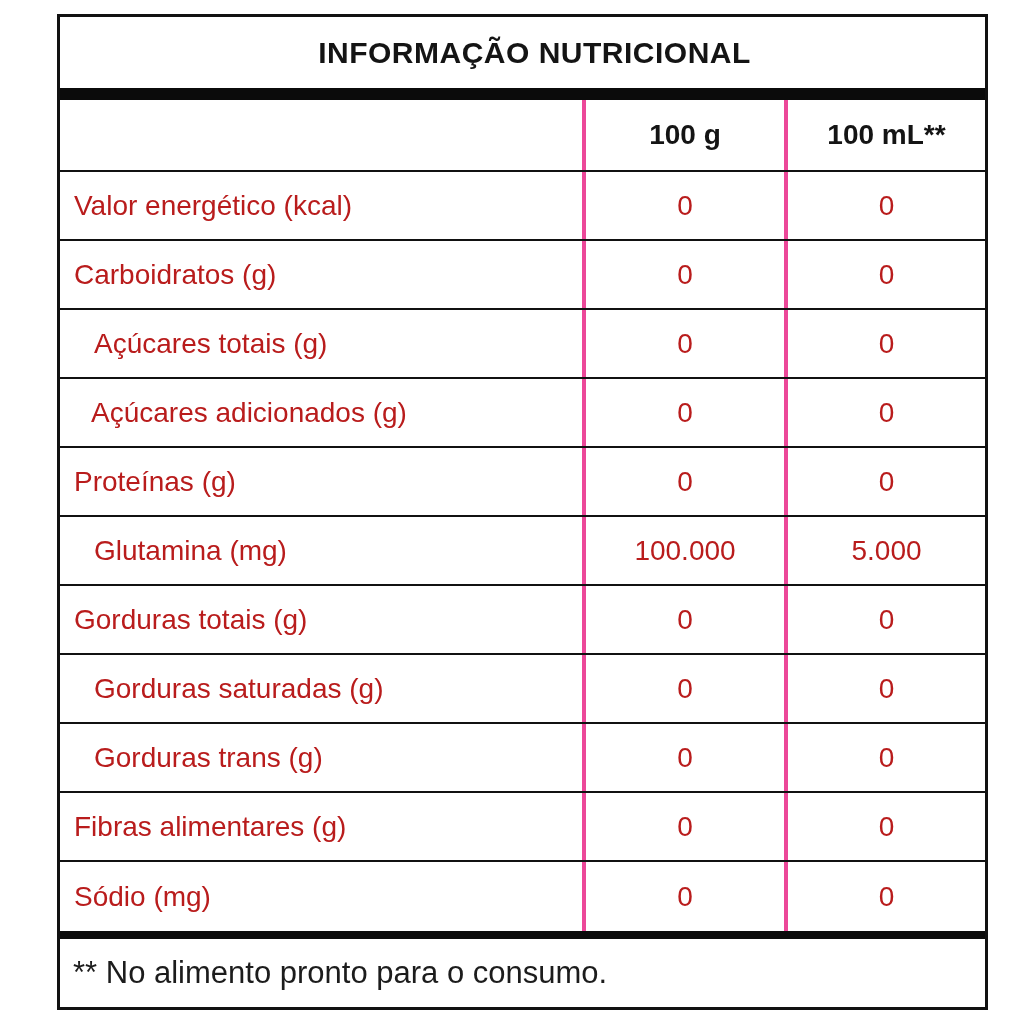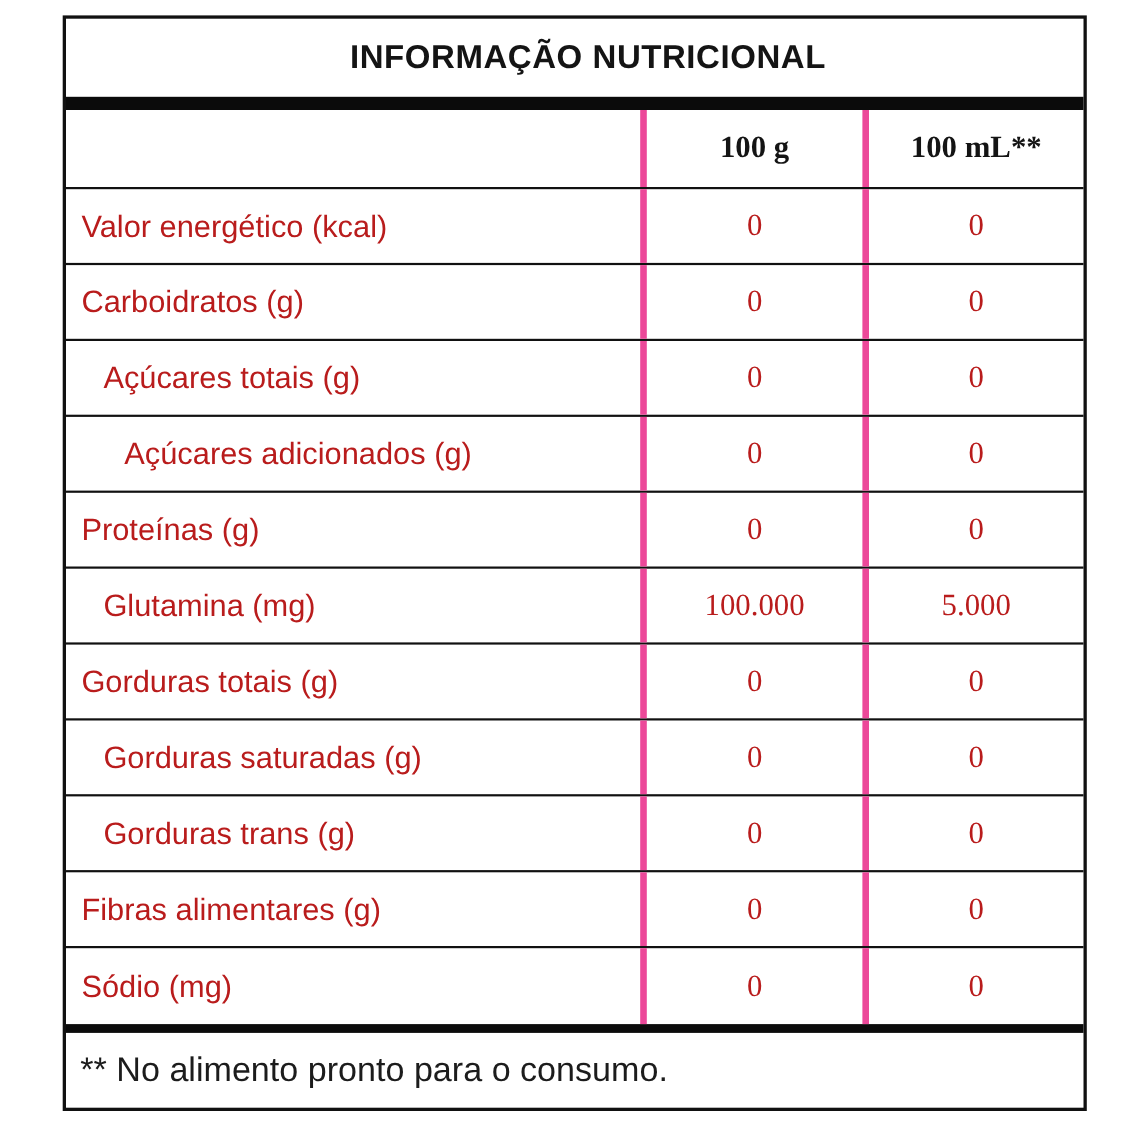--- a/index.html
+++ b/index.html
@@ -52,26 +52,25 @@
   .row.data-row:nth-last-child(1) { border-bottom: none; }
   .cell {
     display: flex;
     align-items: center;
     font-size: 28px;
     color: #b91c1c;
     overflow: hidden;
   }
   .cell.label { justify-content: flex-start; padding-left: 14px; }
   .cell.label.indent-1 { padding-left: 34px; }
-  .cell.label.indent-2 { padding-left: 53px; }
+  .cell.label.indent-2 { padding-left: 31px; }
   .cell.val {
     justify-content: center;
-    border-left: 6px solid #ec4899;
+    border-left: 4px solid #ec4899;
     text-align: center;
-    font-family: Liberation Serif, serif;
   }
   .header-row .cell { font-weight: bold; font-size: 28px; color: #141414; }
   .footnote-row {
     height: 68px;
     display: flex;
     align-items: center;
     padding-left: 13px;
     font-size: 31px;
     color: #1c1c1c;
   }

